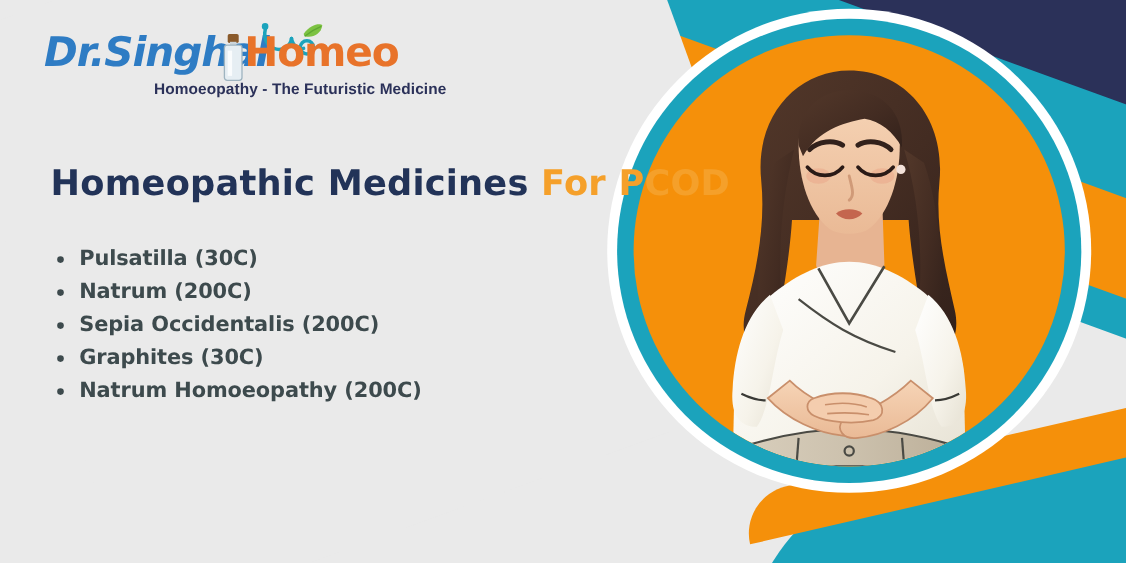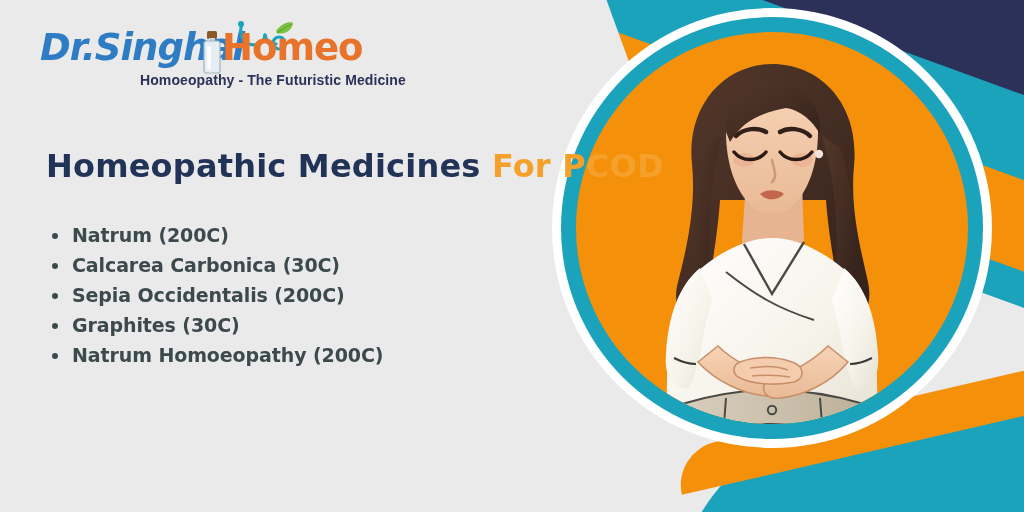--- a/index.html
+++ b/index.html
@@ -304,20 +304,20 @@
     </div>
     <div class="logo-tag">Homoeopathy - The Futuristic Medicine</div>
   </div>
 
   <div class="headline">
     <span class="t-dark">Homeopathic Medicines</span>
     <span class="t-orange">For PCOD</span>
   </div>
 
   <ul class="med-list">
+    <li>Pulsatilla (30C)</li>
     <li>Natrum (200C)</li>
-    <li>Calcarea Carbonica (30C)</li>
     <li>Sepia Occidentalis (200C)</li>
     <li>Graphites (30C)</li>
     <li>Natrum Homoeopathy (200C)</li>
   </ul>
 
 </div>
 
 </body></html>

